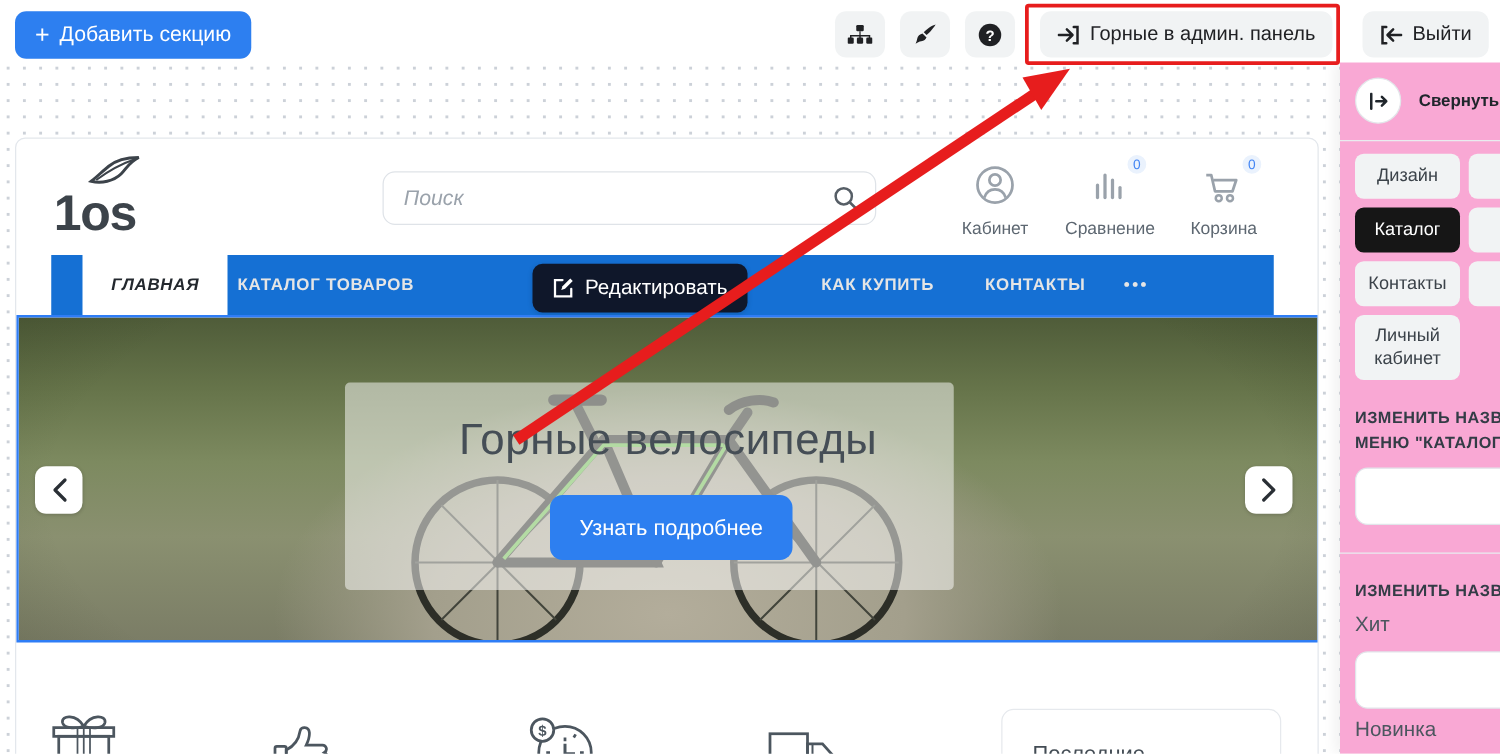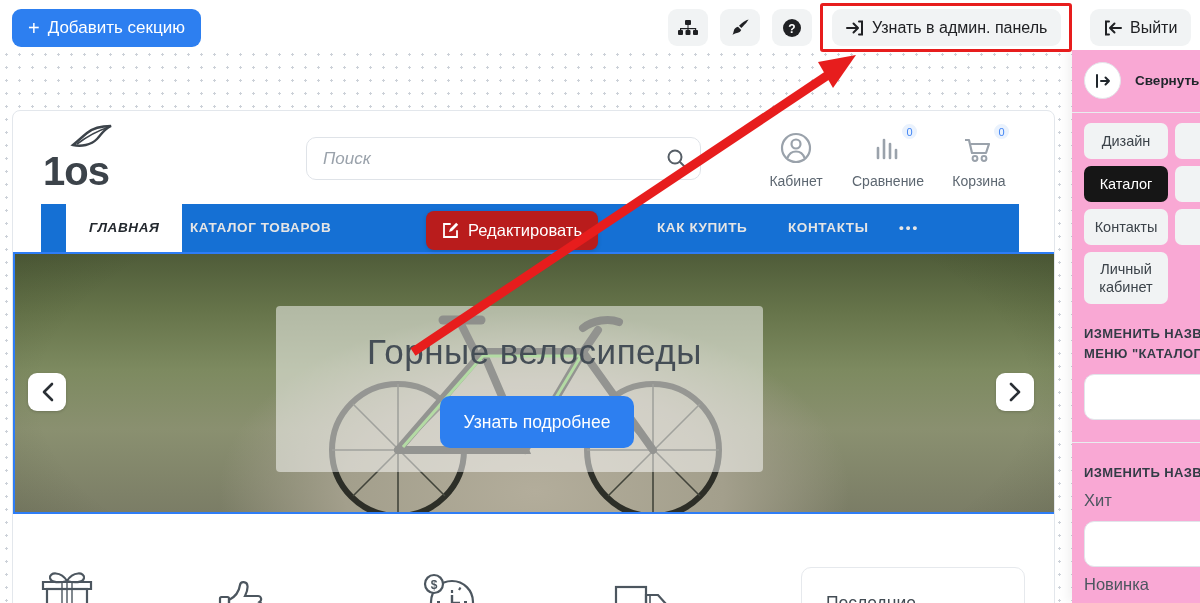--- a/index.html
+++ b/index.html
@@ -53,21 +53,21 @@
   .badge { position:absolute; top:-9px; right:-14px; width:19px; height:19px; border-radius:50%;
     background:#eaf2fd; border:2px solid #fff; color:#4285f4; font-size:11px;
     display:flex; align-items:center; justify-content:center; }
 
   
   .nav { position:absolute; left:28px; top:93px; width:978px; height:48px; background:#1570d4; }
   .nav-item { position:absolute; top:0; height:48px; line-height:48px; color:#e5e5e5;
     font-size:13.5px; font-weight:700; letter-spacing:0.6px; cursor:pointer; white-space:nowrap; }
   .nav-item.active { background:#ffffff; color:#23282e; padding:0 23px; }
   .btn-edit { position:absolute; left:413px; top:100px; height:39px; padding:0 16px;
-    background:#b91c1c; color:#fff; border:none; border-radius:8px; font-size:16.5px;
+    background:#0f172a; color:#fff; border:none; border-radius:8px; font-size:16.5px;
     display:flex; align-items:center; gap:9px; cursor:pointer; z-index:5;
     font-family:"Liberation Sans",sans-serif; box-shadow:0 1px 4px rgba(0,0,0,.15); }
 
   
   .hero { position:absolute; left:0; top:141px; width:1043px; height:262px;
     border:2px solid #2e7df6; overflow:hidden; cursor:pointer;
     background:
       radial-gradient(ellipse 420px 240px at 50% 92%, #b3ad9b 0%, #a39f8c 45%, rgba(120,125,95,0) 75%),
       linear-gradient(180deg, #4f5c39 0%, #66744a 22%, #7d8a60 45%, #8a9070 68%, #7b7d66 100%); }
   .hero:after { content:""; position:absolute; inset:0;
@@ -158,21 +158,21 @@
       </button>
     </div>
 
     <button class="pill-btn btn-admin">
       <span>
         <svg width="18" height="16" viewBox="0 0 18 16">
             <path d="M1 8h10M7.5 3.5 12 8l-4.5 4.5" stroke="#202124" stroke-width="2" fill="none" stroke-linecap="round" stroke-linejoin="round"></path>
             <path d="M13 1.5h3v13h-3" stroke="#202124" stroke-width="2" fill="none" stroke-linecap="round"></path>
           </svg>
       </span>
-      <span>Узнать в админ. панель</span>
+      <span>Горные в админ. панель</span>
     </button>
 
     <button class="pill-btn btn-logout">
       <span>
         <svg width="18" height="16" viewBox="0 0 18 16">
             <path d="M17 8H7M10.5 3.5 6 8l4.5 4.5" stroke="#202124" stroke-width="2" fill="none" stroke-linecap="round" stroke-linejoin="round"></path>
             <path d="M5 1.5H2v13h3" stroke="#202124" stroke-width="2" fill="none" stroke-linecap="round"></path>
           </svg>
       </span>
       <span>Выйти</span>

